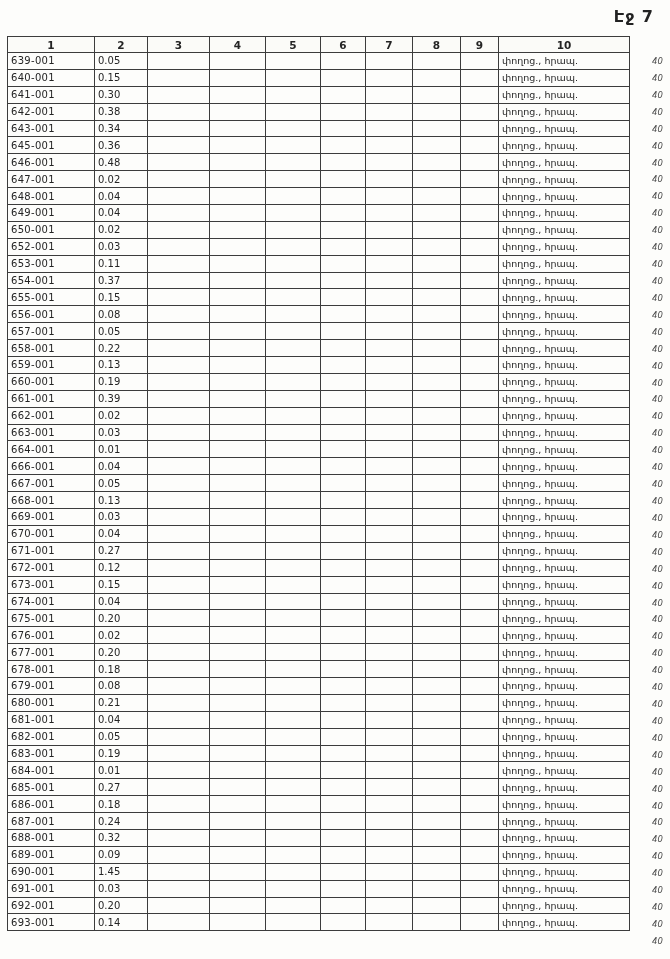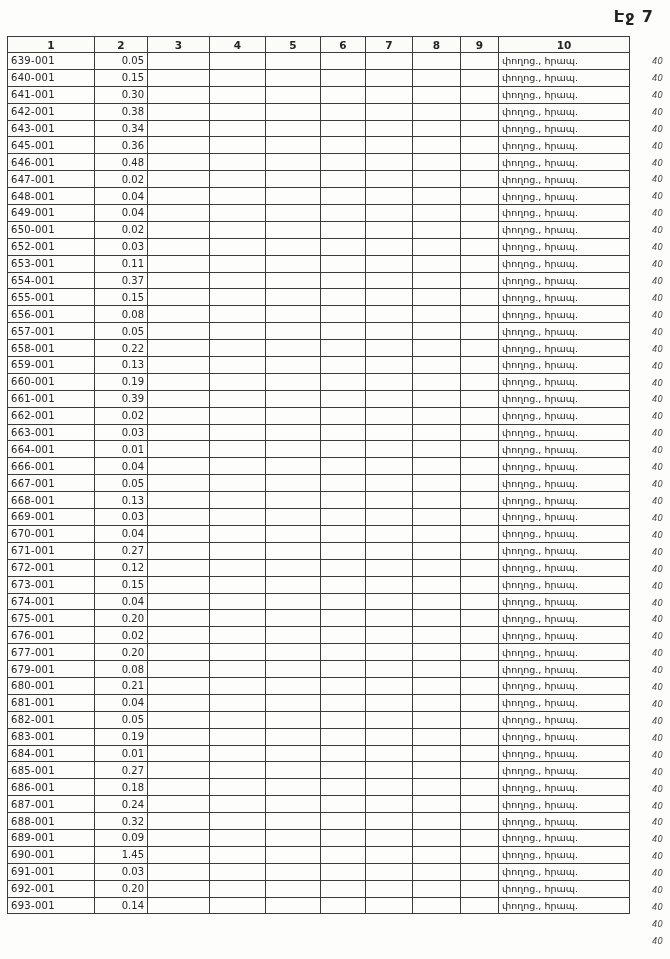--- a/index.html
+++ b/index.html
@@ -47,21 +47,21 @@
     color: #242424;
   }
   .scan-table th {
     font-weight: bold;
     text-align: center;
     height: 15px;
     font-size: 10.5px;
     background: #fbfbf8;
   }
   .scan-table td.c1 { text-align: left; letter-spacing: 0.3px; margin-left: 37px; }
-  .scan-table td.c2 { text-align: right; }
+  .scan-table td.c2 { text-align: left; }
   .scan-table td.c10 { text-align: left; font-size: 9.5px; }
   .margin-marks {
     position: absolute;
     top: 53px;
     left: 652px;
     width: 34px;
     font-size: 8.5px;
     font-style: italic;
     color: #4b4b4b;
   }
@@ -531,20 +531,32 @@
           <td class="c3"></td>
           <td class="c4"></td>
           <td class="c5"></td>
           <td class="c6"></td>
           <td class="c7"></td>
           <td class="c8"></td>
           <td class="c9"></td>
           <td class="c10">փողոց., հրապ.</td>
         </tr>
         <tr>
+          <td class="c1">678-001</td>
+          <td class="c2">0.18</td>
+          <td class="c3"></td>
+          <td class="c4"></td>
+          <td class="c5"></td>
+          <td class="c6"></td>
+          <td class="c7"></td>
+          <td class="c8"></td>
+          <td class="c9"></td>
+          <td class="c10">փողոց., հրապ.</td>
+        </tr>
+        <tr>
           <td class="c1">679-001</td>
           <td class="c2">0.08</td>
           <td class="c3"></td>
           <td class="c4"></td>
           <td class="c5"></td>
           <td class="c6"></td>
           <td class="c7"></td>
           <td class="c8"></td>
           <td class="c9"></td>
           <td class="c10">փողոց., հրապ.</td>

